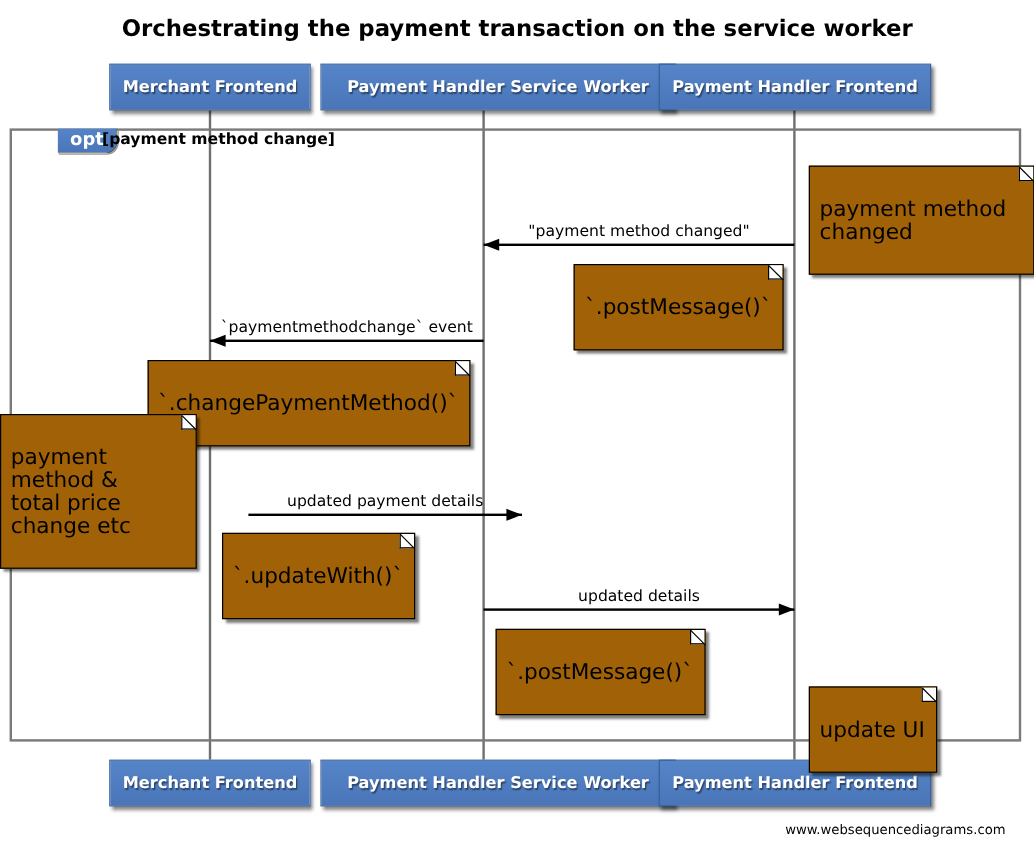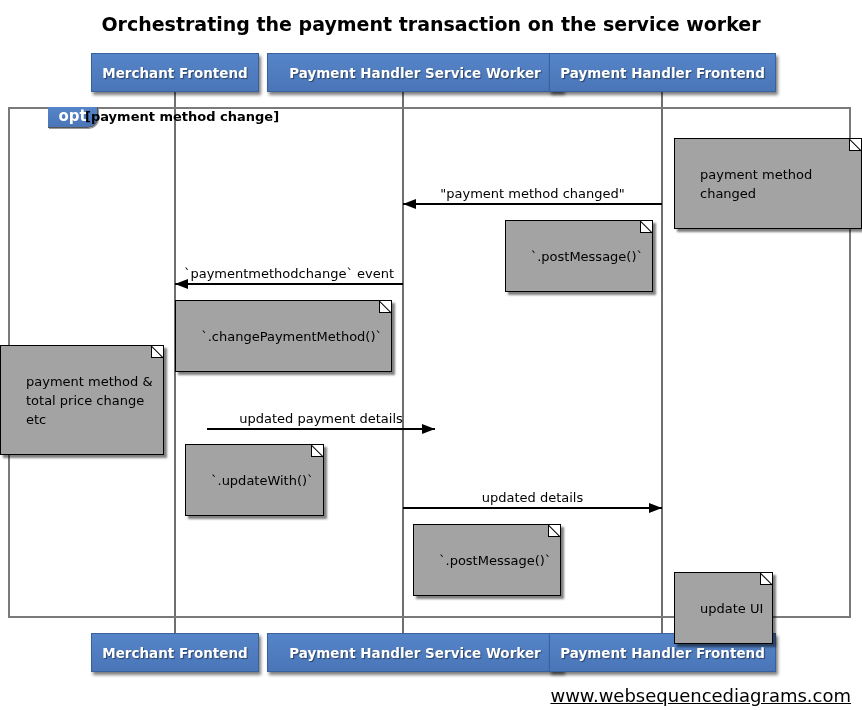--- a/index.html
+++ b/index.html
@@ -48,35 +48,35 @@
   .msg{position:absolute;z-index:2;}
   .msg-label{
     height:16px;line-height:16px;font-size:13px;text-align:center;
     margin-bottom:1px;white-space:nowrap;
   }
   .msg-line{position:relative;height:2px;background:#000;}
   .head{position:absolute;top:-4px;width:0;height:0;border-top:5px solid transparent;border-bottom:5px solid transparent;}
   .head.left{left:0;border-right:13px solid #000;}
   .head.right{right:0;border-left:13px solid #000;}
   .note{
-    position:absolute;z-index:3;background:#a3a3a3;border:1.5px solid #000;
-    padding:7px 9px 6px 25px;font-size:13px;line-height:19px;
+    position:absolute;z-index:3;background:#a16207;border:1.5px solid #000;
+    padding:7px 9px 6px 8px;font-size:18px;line-height:19px;
     box-shadow:3px 3px 2px rgba(0,0,0,0.5);white-space:pre-line;
   }
   .fold{
     position:absolute;top:0;right:0;width:12px;height:12px;background:#fff;
     border-left:1px solid #000;border-bottom:1px solid #000;
   }
   .fold::after{
     content:"";position:absolute;top:0;left:0;width:17px;height:0;
     border-top:1px solid #000;transform:rotate(45deg);transform-origin:0 0;
   }
   .note-text{position:relative;}
   .watermark{
-    position:absolute;top:685px;right:11px;font-size:18px;z-index:2;text-decoration:underline;
+    position:absolute;top:685px;right:24px;font-size:11px;z-index:2;
   }
   
   .m1{left:403px;top:186px;width:259px;}
   .m2{left:175px;top:266px;width:228px;}
   .m3{left:175px;top:411px;width:228px;margin-left:32px;}
   .m4{left:403px;top:490px;width:259px;}
   
   .n1{left:674px;top:138px;}
   .n2{right:209px;top:220px;}
   .n3{right:470px;top:300px;}

